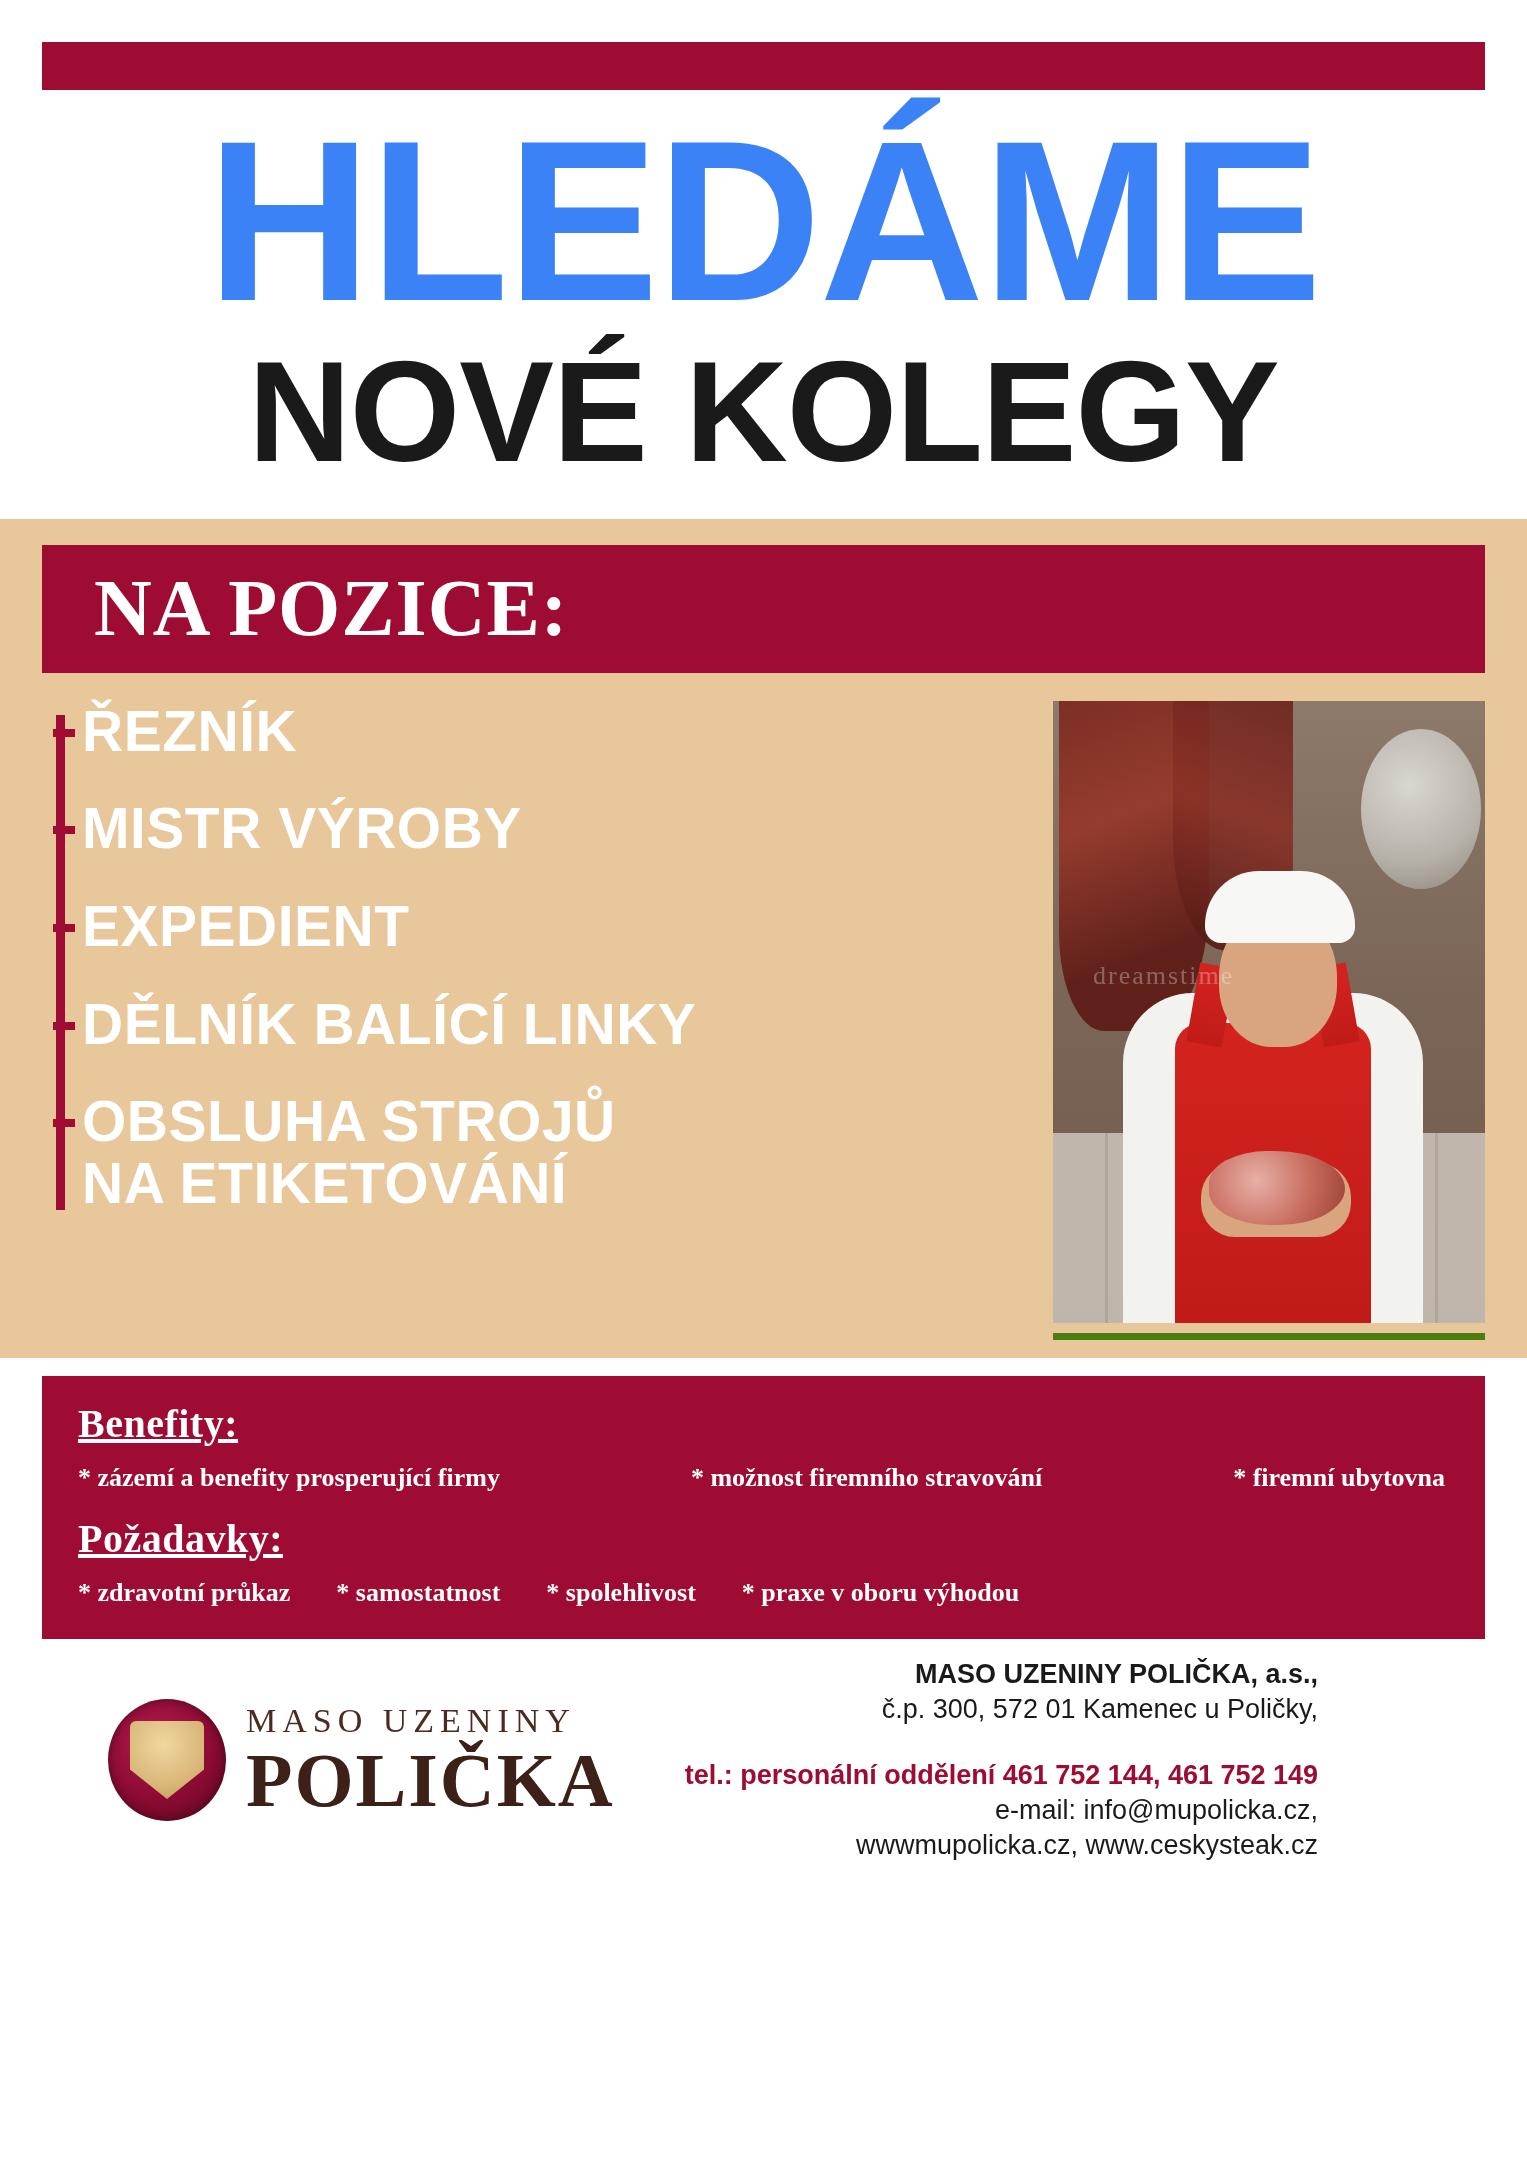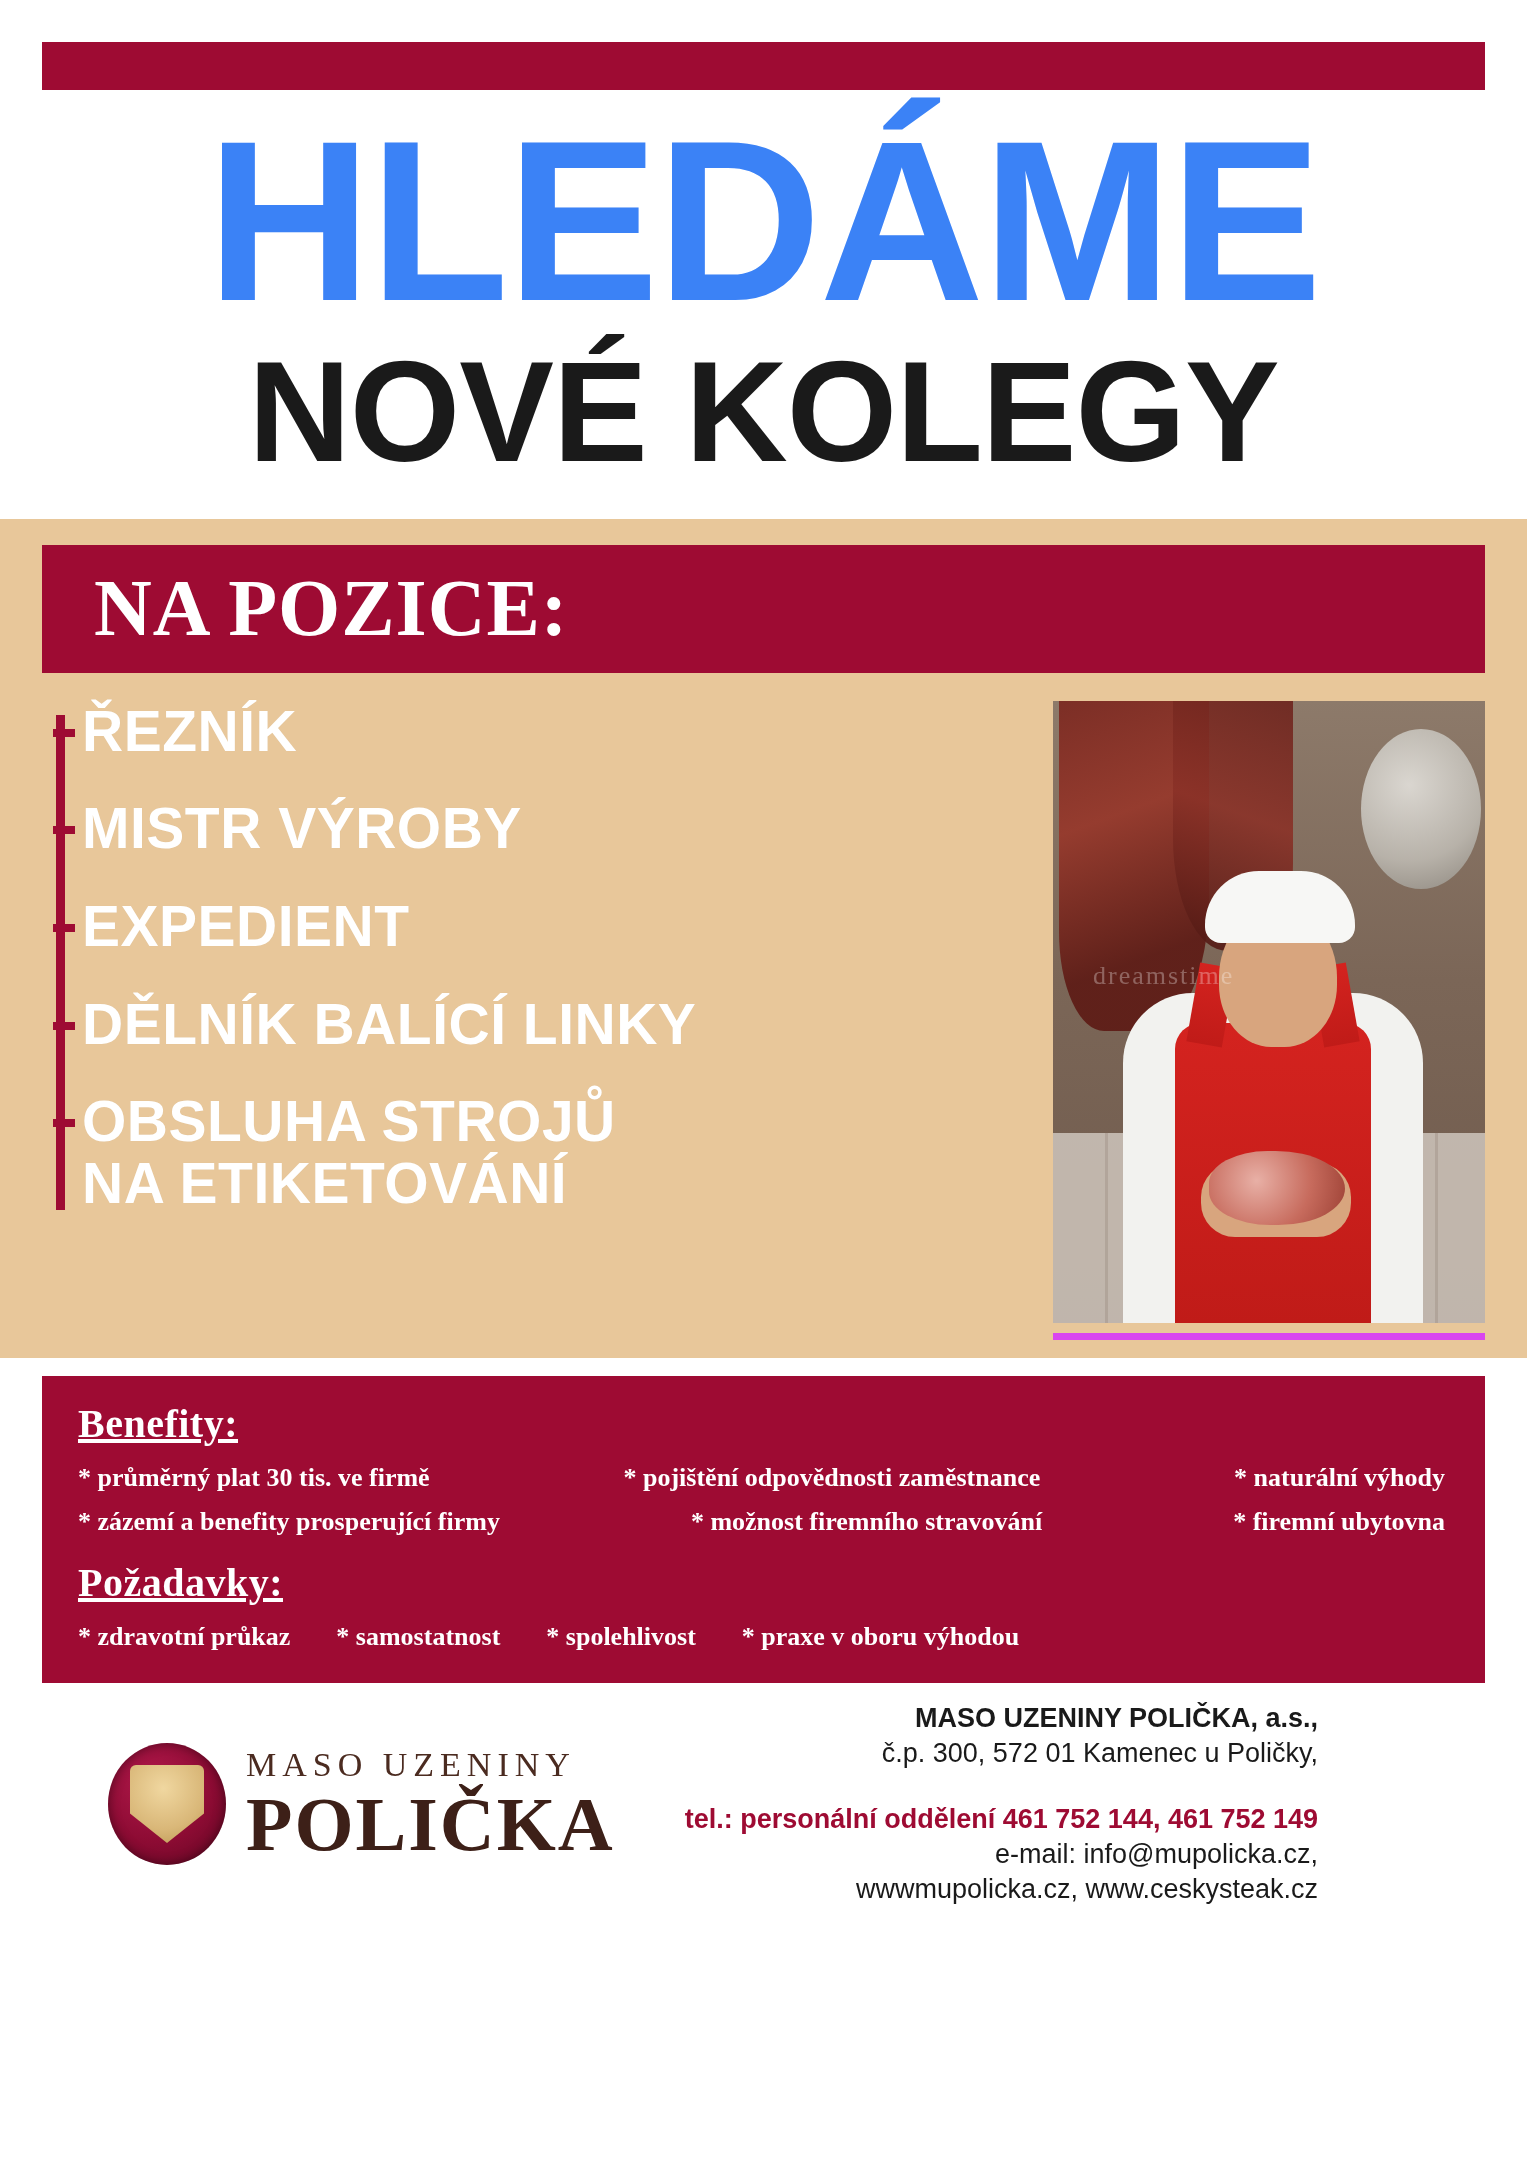--- a/index.html
+++ b/index.html
@@ -119,21 +119,21 @@
   }
   .pos-item .line2 {
     display: block;
   }
 
   .photo-box {
     width: 432px;
     flex: 0 0 432px;
     margin-left: 5px;
     position: relative;
-    border-bottom: 7px solid #d946ef;
+    border-bottom: 7px solid #4d7c0f;
     padding-bottom: 10px;
     text-align: right;
   }
   .photo {
     width: 432px;
     height: 622px;
     position: relative;
     overflow: hidden;
     background: #6e5a50;
   }
@@ -384,25 +384,20 @@
           <div class="ph-watermark">dreamstime</div>
         </div>
       </div>
 
     </div>
   </div>
 
   <div class="benefits">
     <h3>Benefity:</h3>
 
-    <div class="ben-row">
-      <span>* průměrný plat 30 tis. ve firmě</span>
-      <span>* pojištění odpovědnosti zaměstnance</span>
-      <span>* naturální výhody</span>
-    </div>
 
     <div class="ben-row">
       <span>* zázemí a benefity prosperující firmy</span>
       <span>* možnost firemního stravování</span>
       <span>* firemní ubytovna</span>
     </div>
 
     <h3 class="second">Požadavky:</h3>
 
     <div class="req-row">

